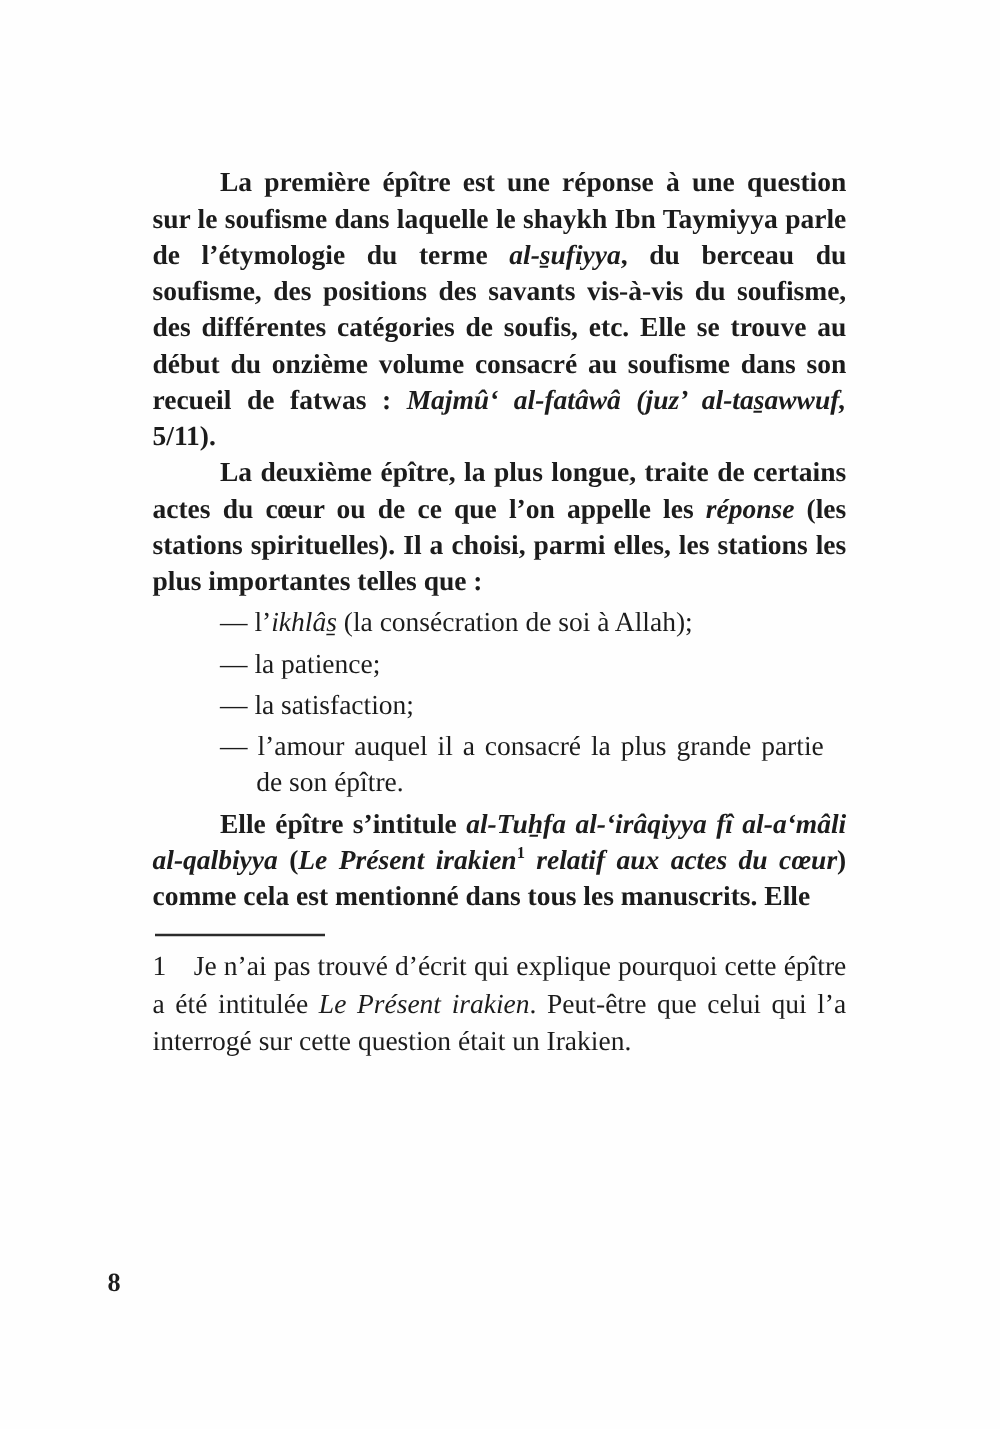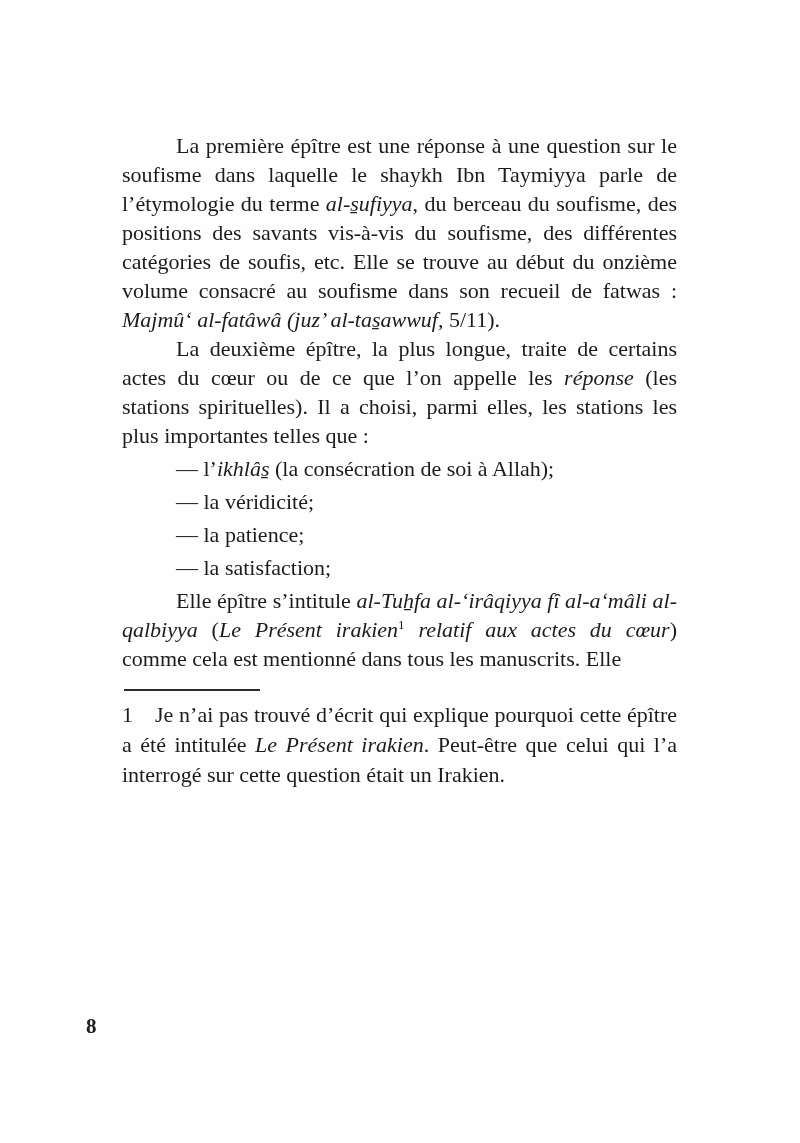--- a/index.html
+++ b/index.html
@@ -19,21 +19,21 @@
   .text-column {
     position: absolute;
     left: 122px;
     top: 131px;
     width: 555px;
     font-size: 22px;
     line-height: 29px;
     text-align: justify;
   }
   .para { margin: 0; }
-  .para.indent { text-indent: 54px; }
+  .para.indent { text-indent: 54px; font-weight: bold; }
   .list-item {
     margin: 4px 18px 4px 54px;
     padding-left: 29px;
     text-indent: -29px;
   }
   .it { font-style: italic; }
   .sup {
     font-size: 0.6em;
     vertical-align: super;
     line-height: 0;
@@ -60,21 +60,21 @@
   }
 </style>
 </head>
 <body>
 
 <div class="page">
   <div class="text-column">
       <div class="para indent"><span>La première épître est une réponse à une question sur le soufisme dans laquelle le shaykh Ibn Taymiyya parle de l’étymologie du terme </span><span class="it">al-s̱ufiyya</span><span>, du berceau du soufisme, des positions des savants vis-à-vis du soufisme, des différentes catégories de soufis, etc. Elle se trouve au début du onzième volume consacré au soufisme dans son recueil de fatwas : </span><span class="it">Majmû‘ al-fatâwâ (juz’ al-tas̱awwuf,</span><span> 5/11).</span></div>
       <div class="para indent"><span>La deuxième épître, la plus longue, traite de certains actes du cœur ou de ce que l’on appelle les </span><span class="it">réponse</span><span> (les stations spirituelles). Il a choisi, parmi elles, les stations les plus importantes telles que :</span></div>
       <div class="list-item"><span>— l’</span><span class="it">ikhlâs̱</span><span> (la consécration de soi à Allah);</span></div>
-      <div class="list-item"><span>— la véridicité;</span></div>
       <div class="list-item"><span>— la patience;</span></div>
       <div class="list-item"><span>— la satisfaction;</span></div>
+      <div class="list-item"><span>— l’amour auquel il a consacré la plus grande partie de son épître.</span></div>
       <div class="para indent"><span>Elle épître s’intitule </span><span class="it">al-Tuẖfa al-‘irâqiyya fî al-a‘mâli al-qalbiyya</span><span> (</span><span class="it">Le Présent irakien</span><span class="sup">1</span><span class="it"> relatif aux actes du cœur</span><span>) comme cela est mentionné dans tous les manuscrits. Elle</span></div>
       <div class="footnote-rule"></div>
       <div class="footnote"><span>1 Je n’ai pas trouvé d’écrit qui explique pourquoi cette épître a été intitulée </span><span class="it">Le Présent irakien</span><span>. Peut-être que celui qui l’a interrogé sur cette question était un Irakien.</span></div>
     </div>
   <div class="page-number">8</div>
 </div>
 
 </body></html>

